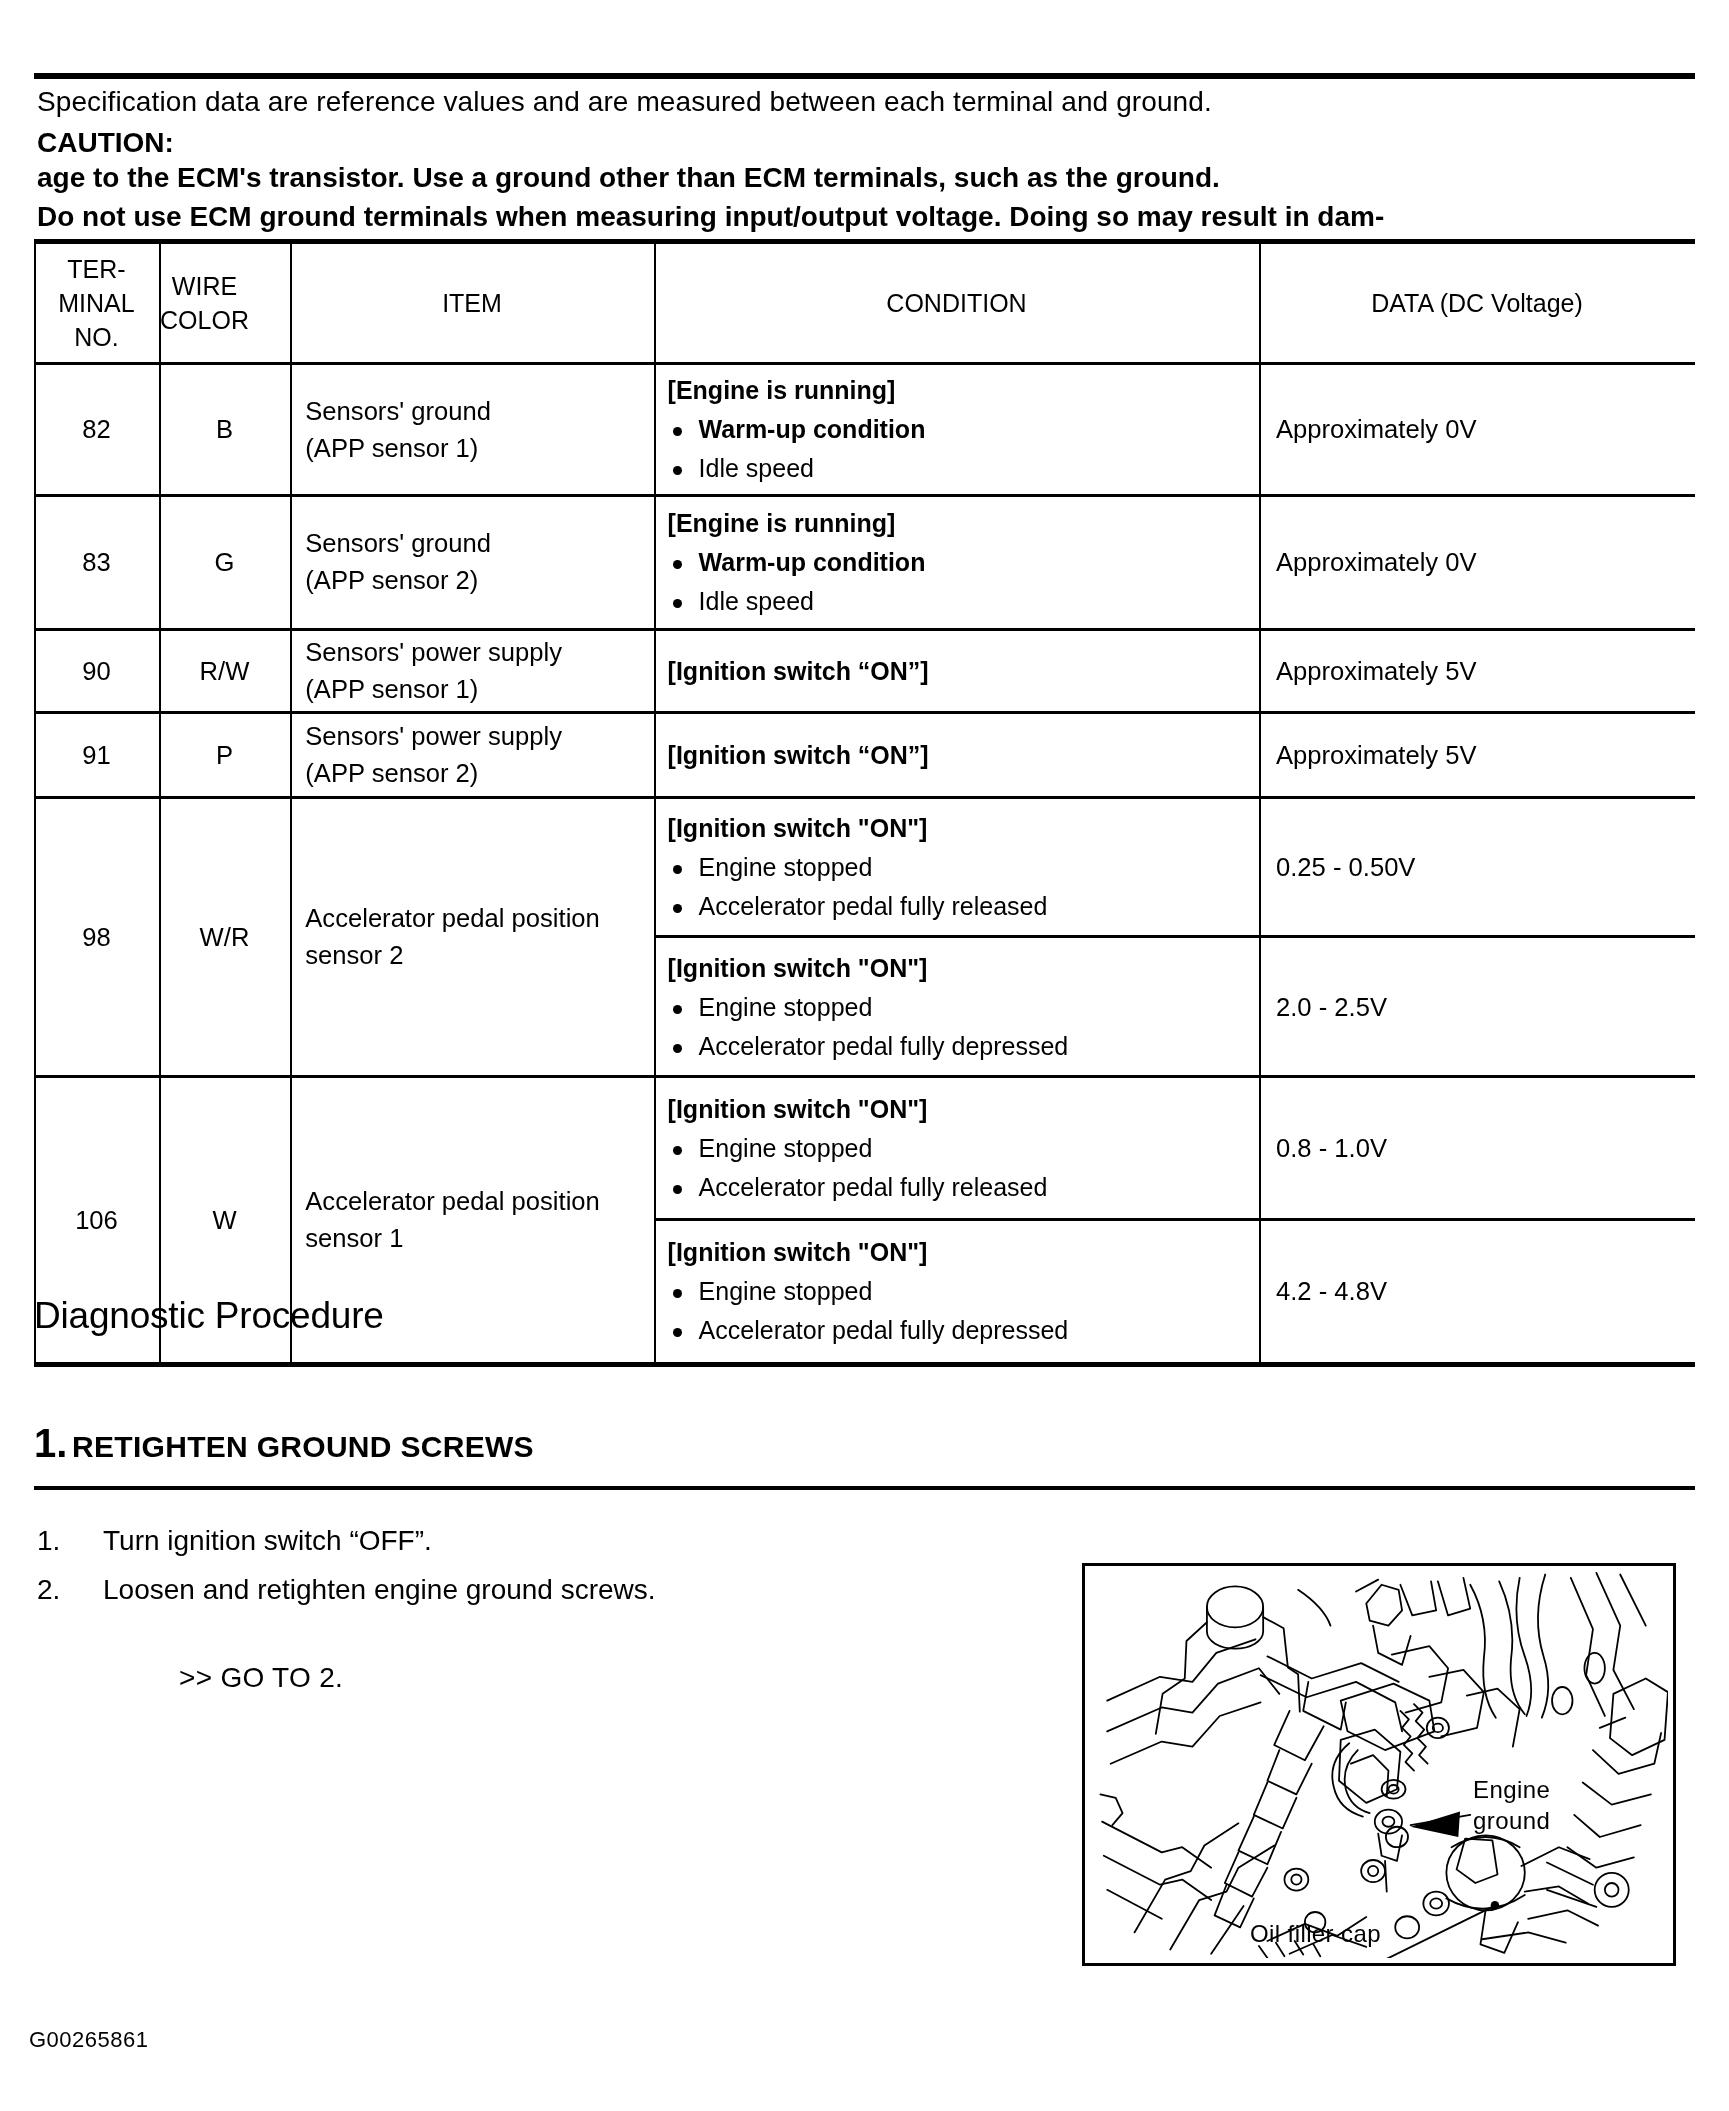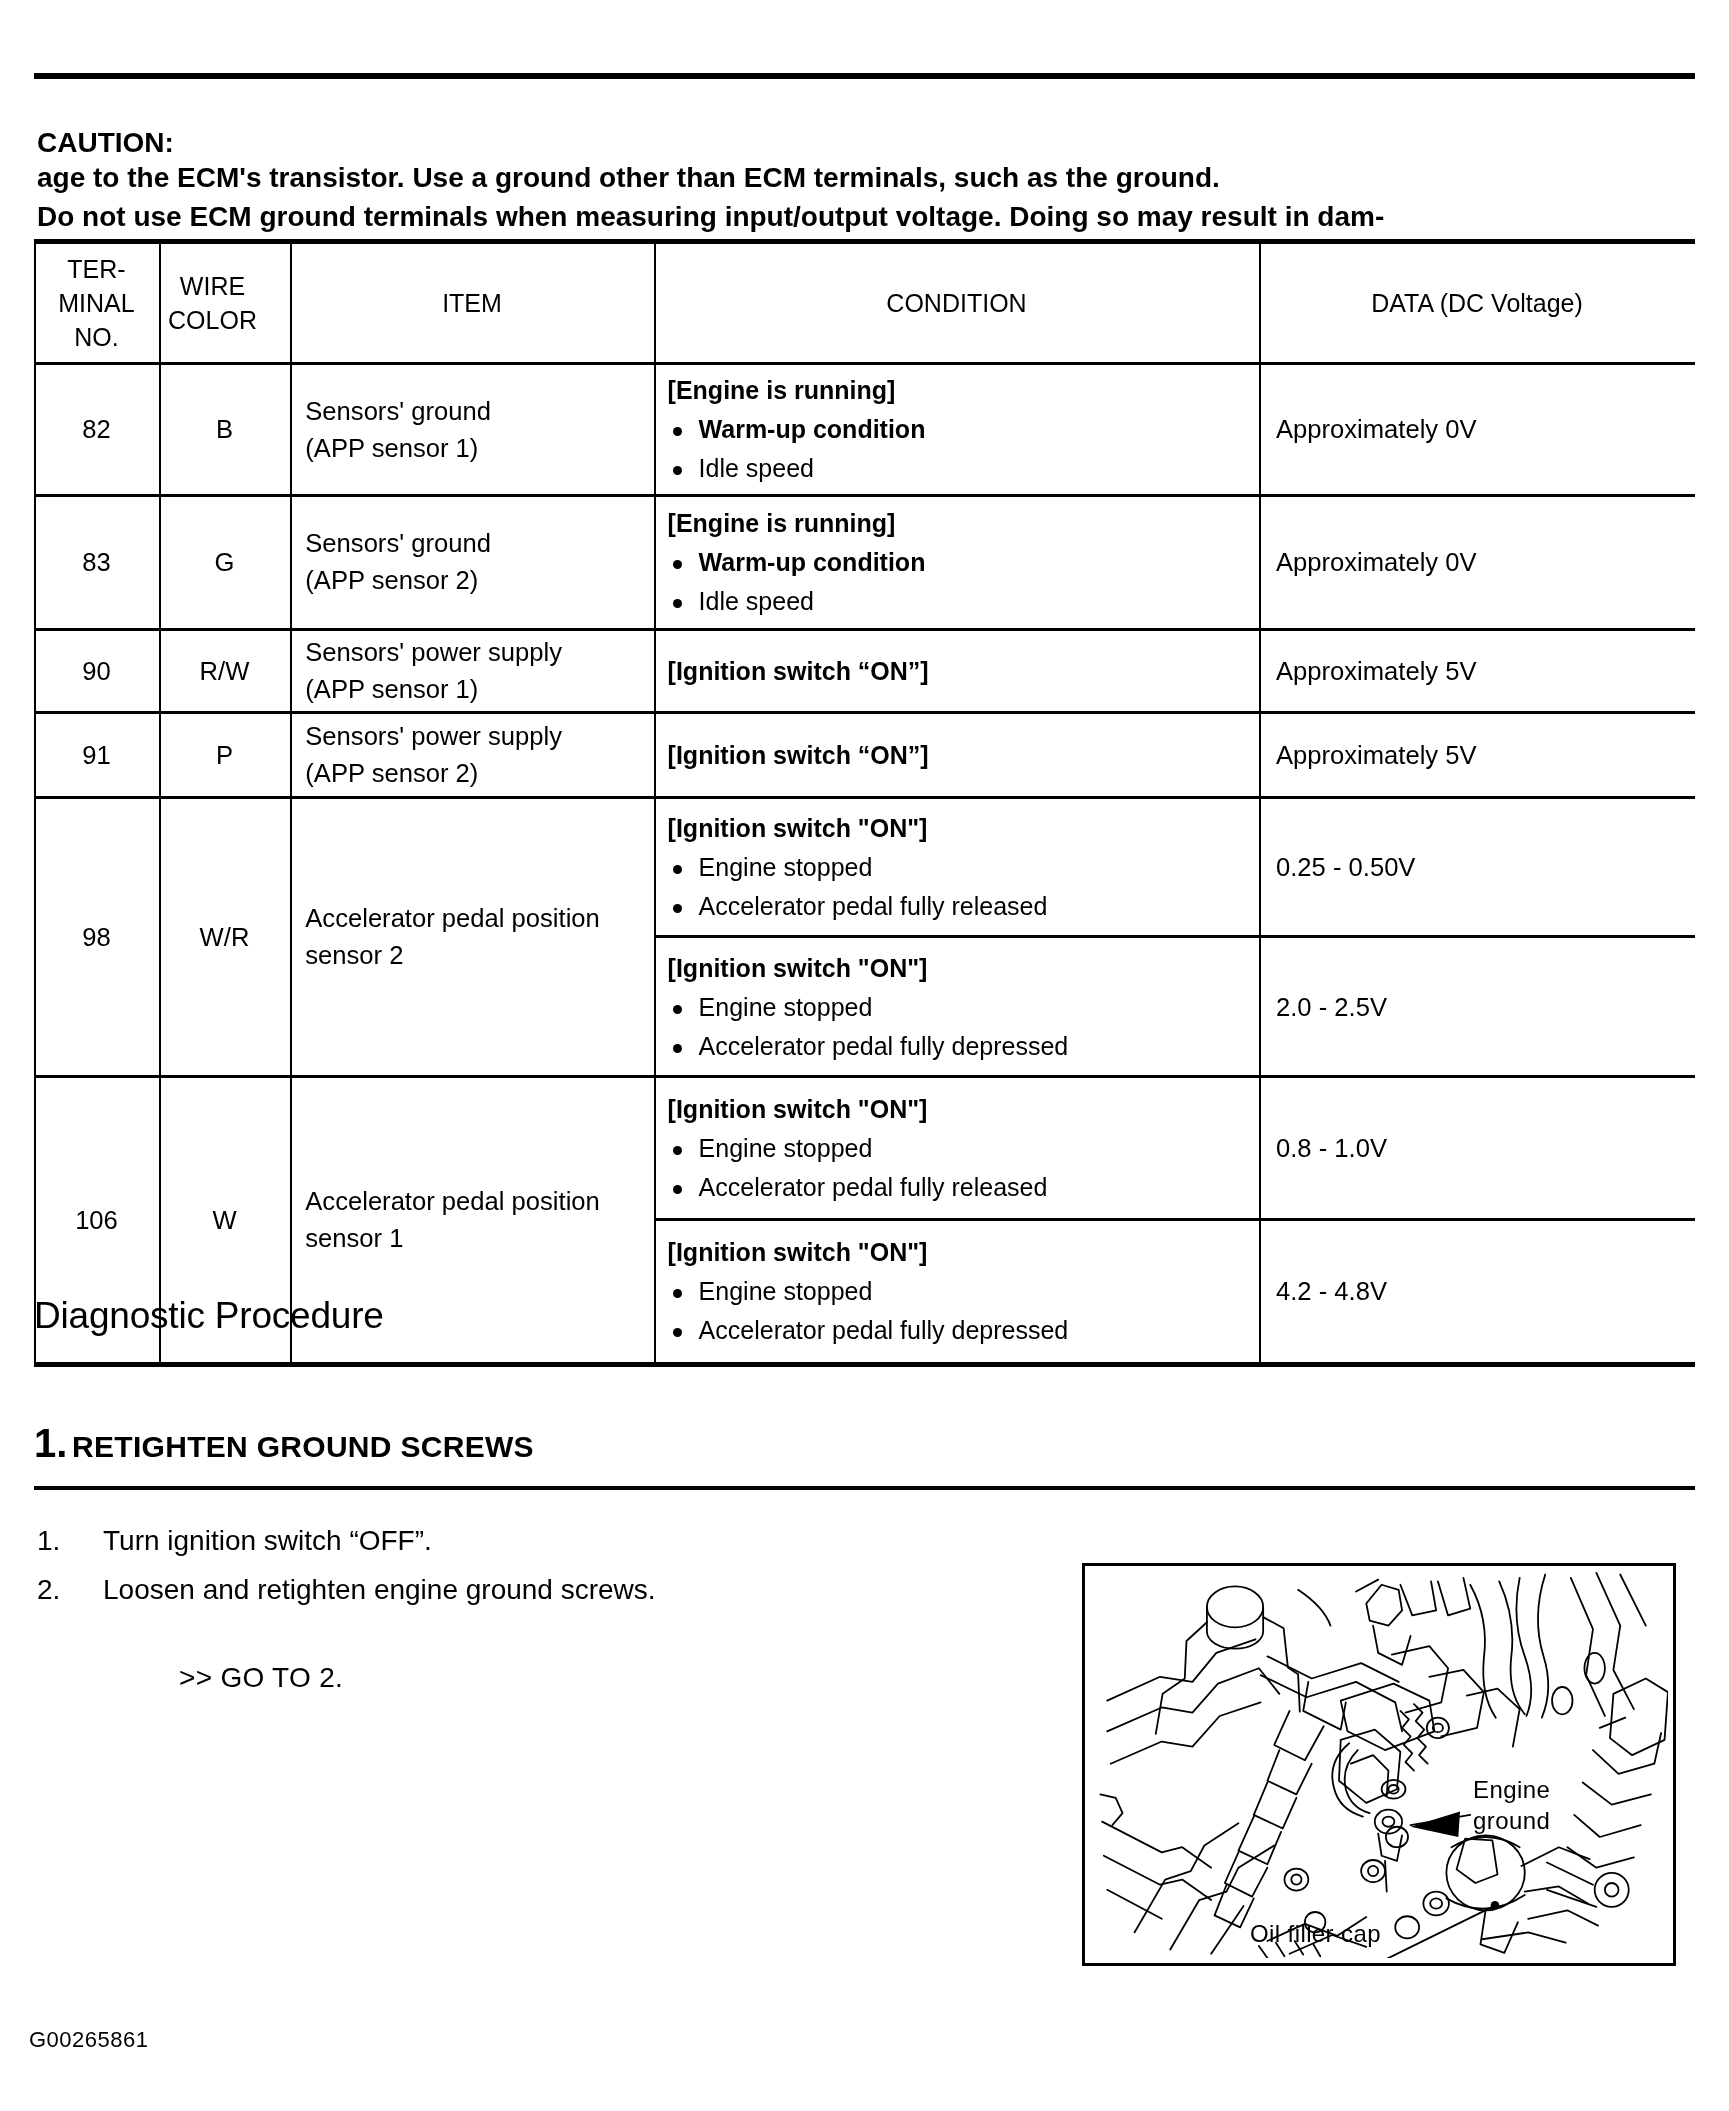--- a/index.html
+++ b/index.html
@@ -197,20 +197,21 @@
     font-size: 22px;
     letter-spacing: 0.5px;
   }
 </style>
 </head>
 <body>
 
 <div class="page">
 
   <div class="rule-top"></div>
+  <div class="intro-line">Specification data are reference values and are measured between each terminal and ground.</div>
   <div class="caution-label">CAUTION:</div>
   <div class="caution-body">
     <span>age to the ECM's transistor. Use a ground other than ECM terminals, such as the ground.</span>
     <span>Do not use ECM ground terminals when measuring input/output voltage. Doing so may result in dam-</span>
   </div>
 
   <div>
 
     <div class="hrule-thick" style="top:239px"></div>
     <div class="hrule-thick" style="top:362px;height:3.4px"></div>
@@ -230,21 +231,21 @@
     <div class="vline" style="left:654px;top:239px;height:1128px"></div>
     <div class="vline" style="left:1259px;top:239px;height:1128px"></div>
 
     <div class="cell c-head" style="left:34px;top:243px;width:125px;height:119px">
       <div class="vcenter-c">
         <div>TER-</div>
         <div>MINAL</div>
         <div>NO.</div>
       </div>
     </div>
-    <div class="cell c-head" style="left:159px;top:243px;width:107px;height:119px">
+    <div class="cell c-head" style="left:151px;top:243px;width:107px;height:119px">
       <div class="vcenter-c">
         <div>WIRE</div>
         <div>COLOR</div>
       </div>
     </div>
     <div class="cell c-head" style="left:290px;top:243px;width:364px;height:119px">
       <div class="vcenter-c">
           <div>ITEM</div>
         </div>
     </div>

